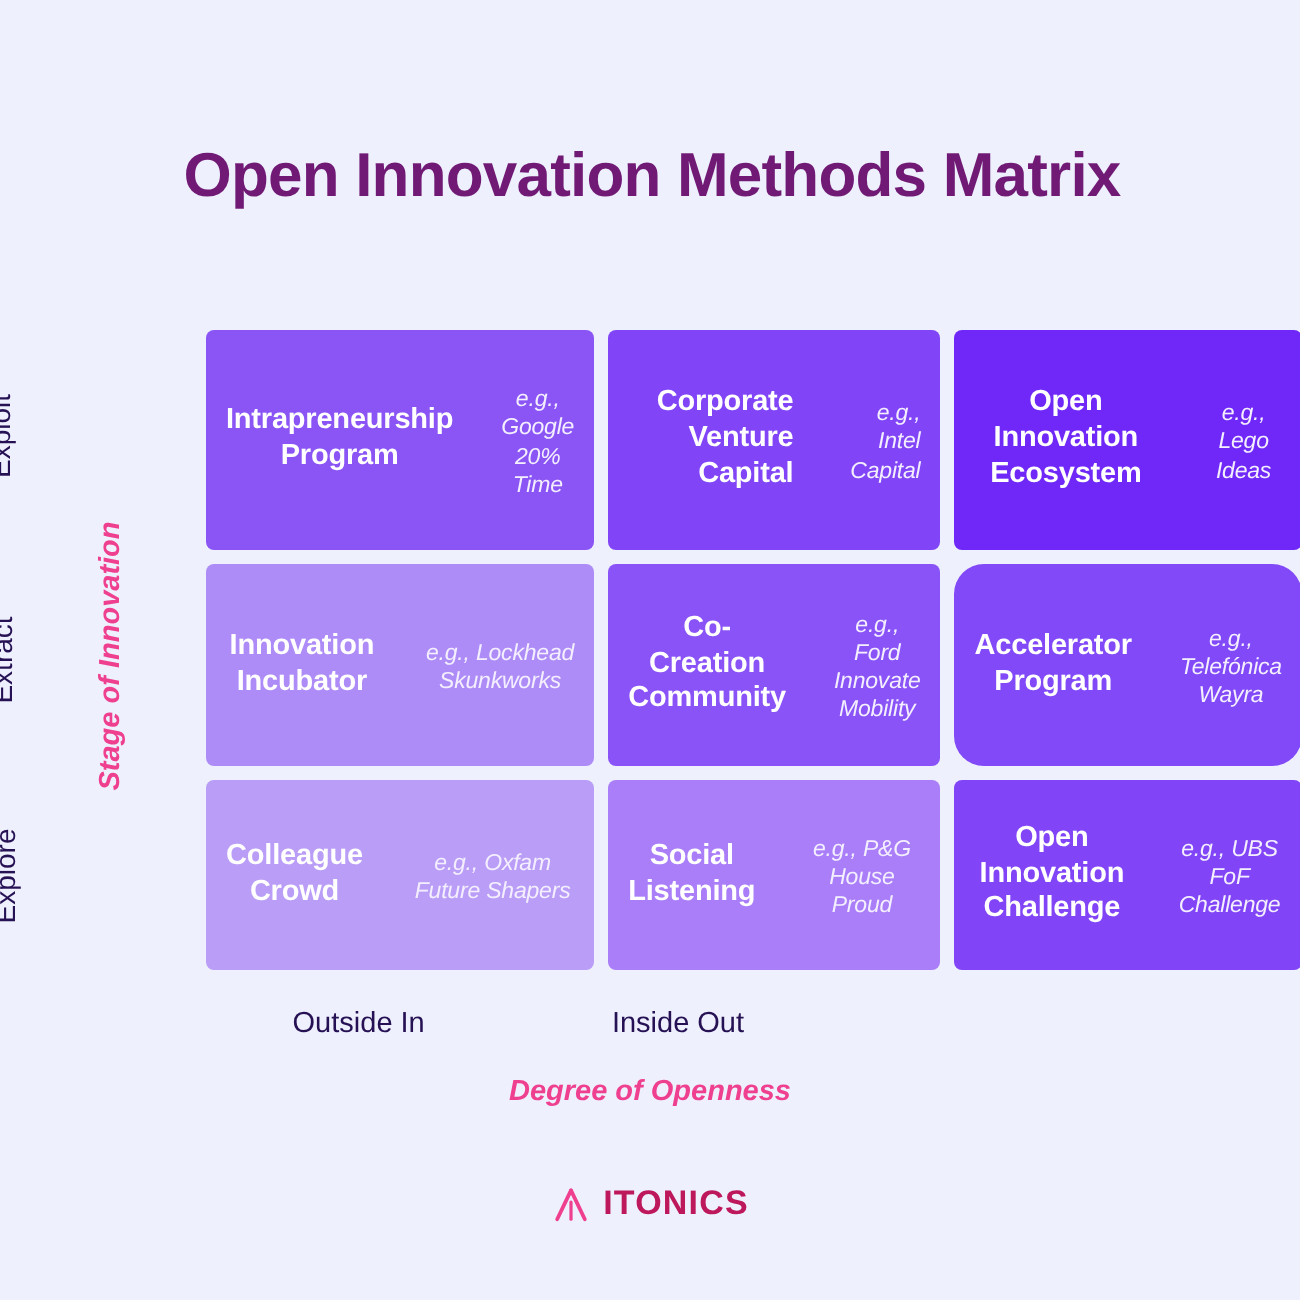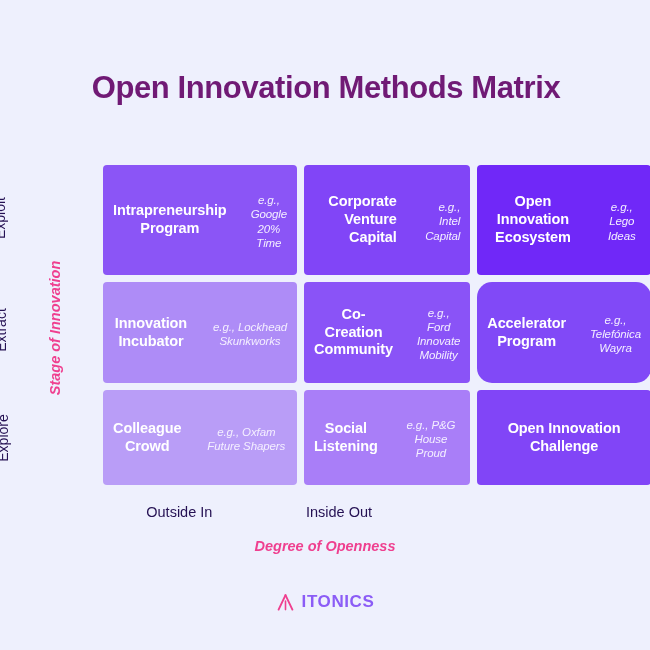--- a/index.html
+++ b/index.html
@@ -132,21 +132,21 @@
     left: 0;
     top: 592px;
     width: 650px;
     display: flex;
     align-items: center;
     justify-content: center;
     gap: 7px;
   }
   .logo-mark { display: block; }
   .logo-text {
-    color: #8b5cf6;
+    color: #be185d;
     font-size: 17px;
     font-weight: bold;
     letter-spacing: 0.6px;
   }
 </style>
 </head>
 <body>
 
 <div class="page-title">Open Innovation Methods Matrix</div>
 
@@ -182,20 +182,21 @@
     <div class="cell" style="background: rgb(185, 157, 247);">
       <div class="cell-title">Colleague Crowd</div>
       <div class="cell-example">e.g., Oxfam Future Shapers</div>
     </div>
     <div class="cell" style="background: rgb(169, 126, 248);">
       <div class="cell-title">Social Listening</div>
       <div class="cell-example">e.g., P&amp;G House Proud</div>
     </div>
     <div class="cell" style="background: rgb(129, 69, 247);">
       <div class="cell-title">Open Innovation Challenge</div>
+      <div class="cell-example">e.g., UBS FoF Challenge</div>
     </div>
 
   </div>
 </div>
 
 <div class="y-tick y-tick-0">Exploit</div>
 <div class="y-tick y-tick-1">Extract</div>
 <div class="y-tick y-tick-2">Explore</div>
 <div class="y-axis-title">Stage of Innovation</div>
 

